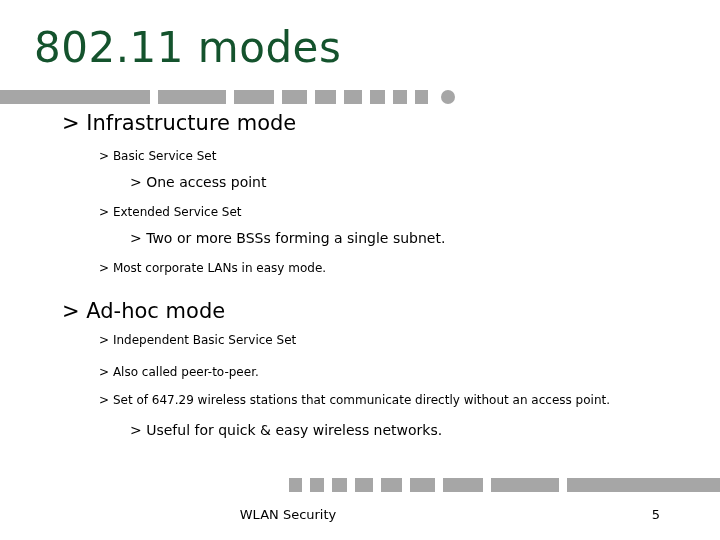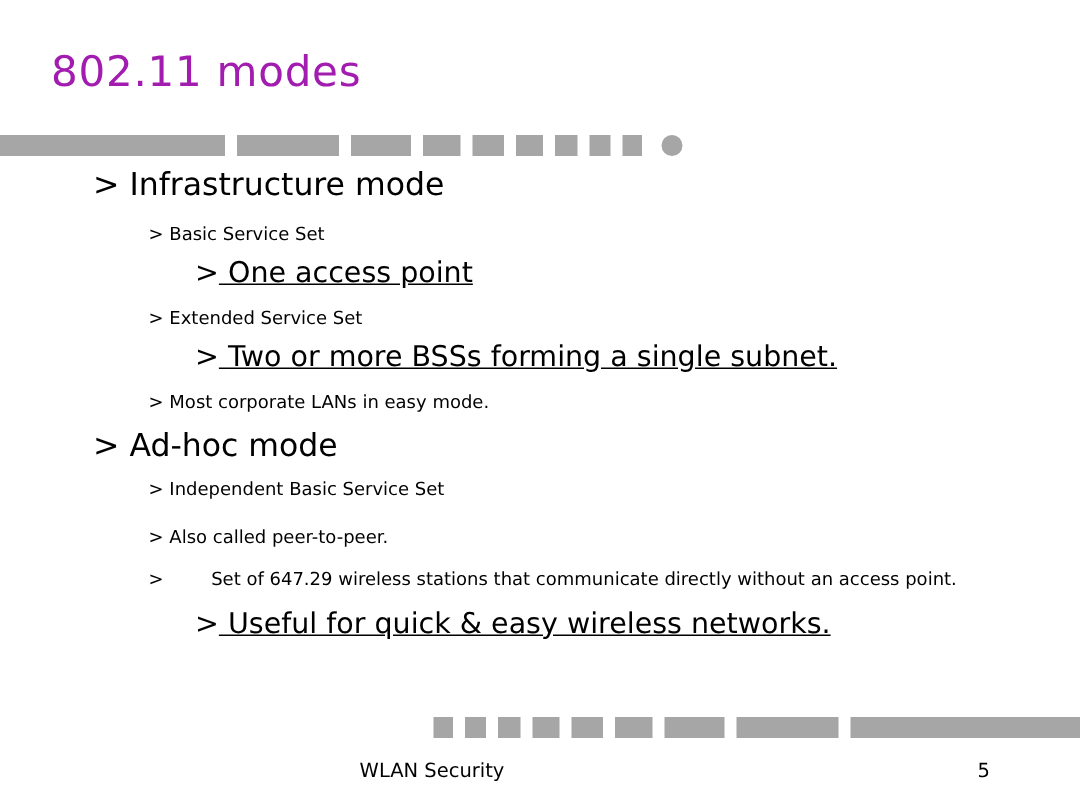--- a/index.html
+++ b/index.html
@@ -19,24 +19,24 @@
     position: relative;
     width: 720px;
     height: 540px;
   }
 
   
   .title {
     position: absolute;
     left: 34px;
     top: 28px;
-    font-size: 28px;
+    font-size: 42px;
     line-height: 40px;
     letter-spacing: 0.5px;
-    color: #a21caf;
+    color: #14532d;
     white-space: nowrap;
   }
 
   
   .topbar {
     position: absolute;
     left: 0px;
     top: 90px;
     height: 14px;
     width: 470px;
@@ -86,33 +86,31 @@
     font-size: 21px;
     line-height: 30px;
     margin-left: 62px;
   }
   .lvl2 {
     font-size: 12px;
     line-height: 28px;
     margin-left: 99px;
   }
   .lvl3 {
-    font-size: 19px;
+    font-size: 14px;
     line-height: 24px;
     margin-left: 130px;
-    text-decoration: underline;
   }
   .marker {
     display: inline-block;
   }
   .btext {
     display: inline;
-    text-align: right;
   }
-  .sp-before-adhoc { }
+  .sp-before-adhoc { margin-top: 14px; }
   .sp-small { margin-top: 4px; }
 
   .wrap-indent {
     display: inline-block;
     text-indent: 0;
   }
 
   
   .footer-text {
     position: absolute;

